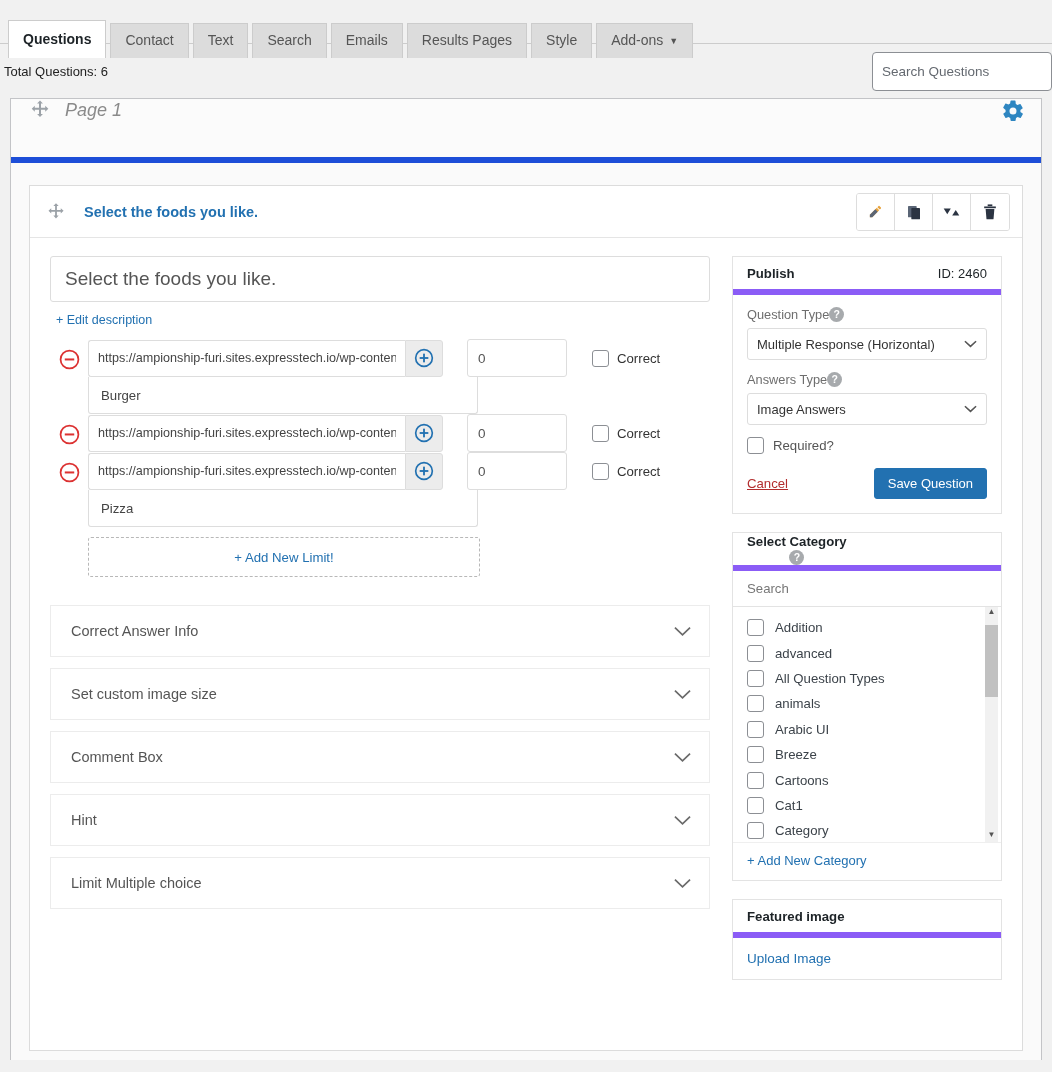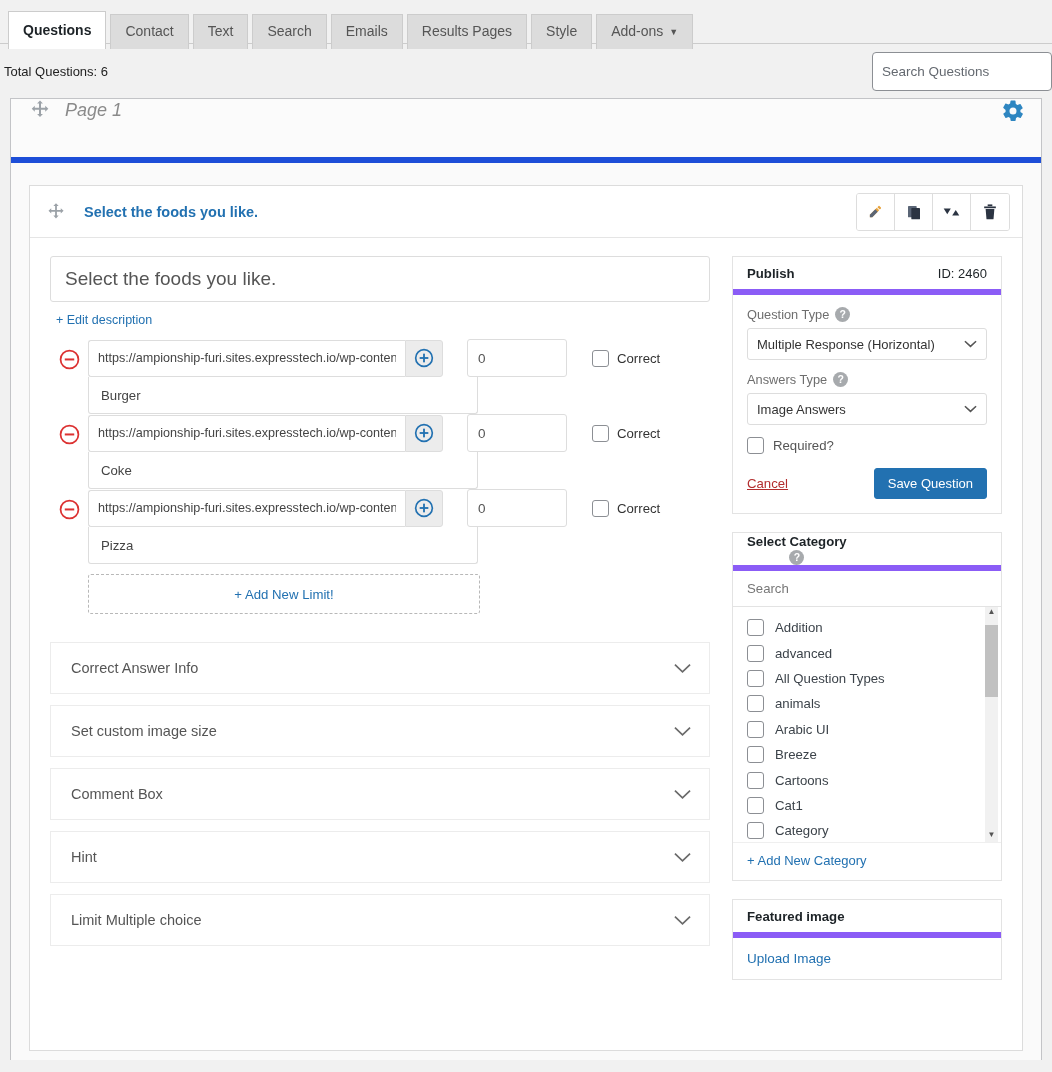--- a/index.html
+++ b/index.html
@@ -28,21 +28,21 @@
     border: 1px solid #ccc;
     border-bottom: none;
     margin-right: 4px;
     padding: 0 14px;
     height: 35px;
     line-height: 33px;
     font-size: 14px;
     color: #555;
     cursor: pointer;
     position: relative;
-    top: 6px;
+    top: 15px;
     white-space: nowrap;
   }
   .tab.active {
     background: #fff;
     color: #1d2327;
     font-weight: bold;
     height: 38px;
     line-height: 36px;
     border-color: #ccc;
     z-index: 2;
@@ -237,21 +237,21 @@
   .panel-head {
     height: 38px;
     border-bottom: 6px solid #8b5cf6;
     display: flex; align-items: center; justify-content: space-between;
     padding: 0 14px;
   }
   .panel-head-title { font-size: 13.2px; font-weight: bold; color: #1d2327; }
   .panel-id { font-size: 13px; color: #1d2327; }
   .panel-body { padding: 12px 14px 14px 14px; }
   .field-label {
-    display: flex; align-items: center; gap: 6px;
+    display: flex; align-items: center; gap: 0;
     font-size: 12.8px; color: #6e6e6e; margin-bottom: 6px; text-align: right;
   }
   .help {
     width: 15px; height: 15px; border-radius: 50%;
     background: #a7aaad; color: #fff; font-size: 10.5px; font-weight: bold;
     display: inline-flex; align-items: center; justify-content: center;
     cursor: pointer; line-height: 1;
   }
   .sel {
     width: 100%; height: 32px;
@@ -461,21 +461,20 @@
                         <rect x="10.9" y="6.8" width="2.2" height="10.4" fill="#2271b1"></rect>
                       </svg>
                     </div>
                   </div>
                   <input class="pts-input" type="text" value="0" style="">
                   <div class="correct-wrap">
                     <span class="cb"></span>
                     <span class="correct-lbl">Correct</span>
                   </div>
                 </div>
-                <input class="label-input" type="text" value="Coke" style="">
               </div>
             </div>
             <div class="ans-row">
               <div class="ans-remove">
                 <svg width="21" height="21" viewBox="0 0 24 24">
                   <circle cx="12" cy="12" r="10.2" fill="none" stroke="#dc3232" stroke-width="2"></circle>
                   <rect x="6.6" y="10.8" width="10.8" height="2.3" fill="#dc3232"></rect>
                 </svg>
               </div>
               <div class="ans-fields">

